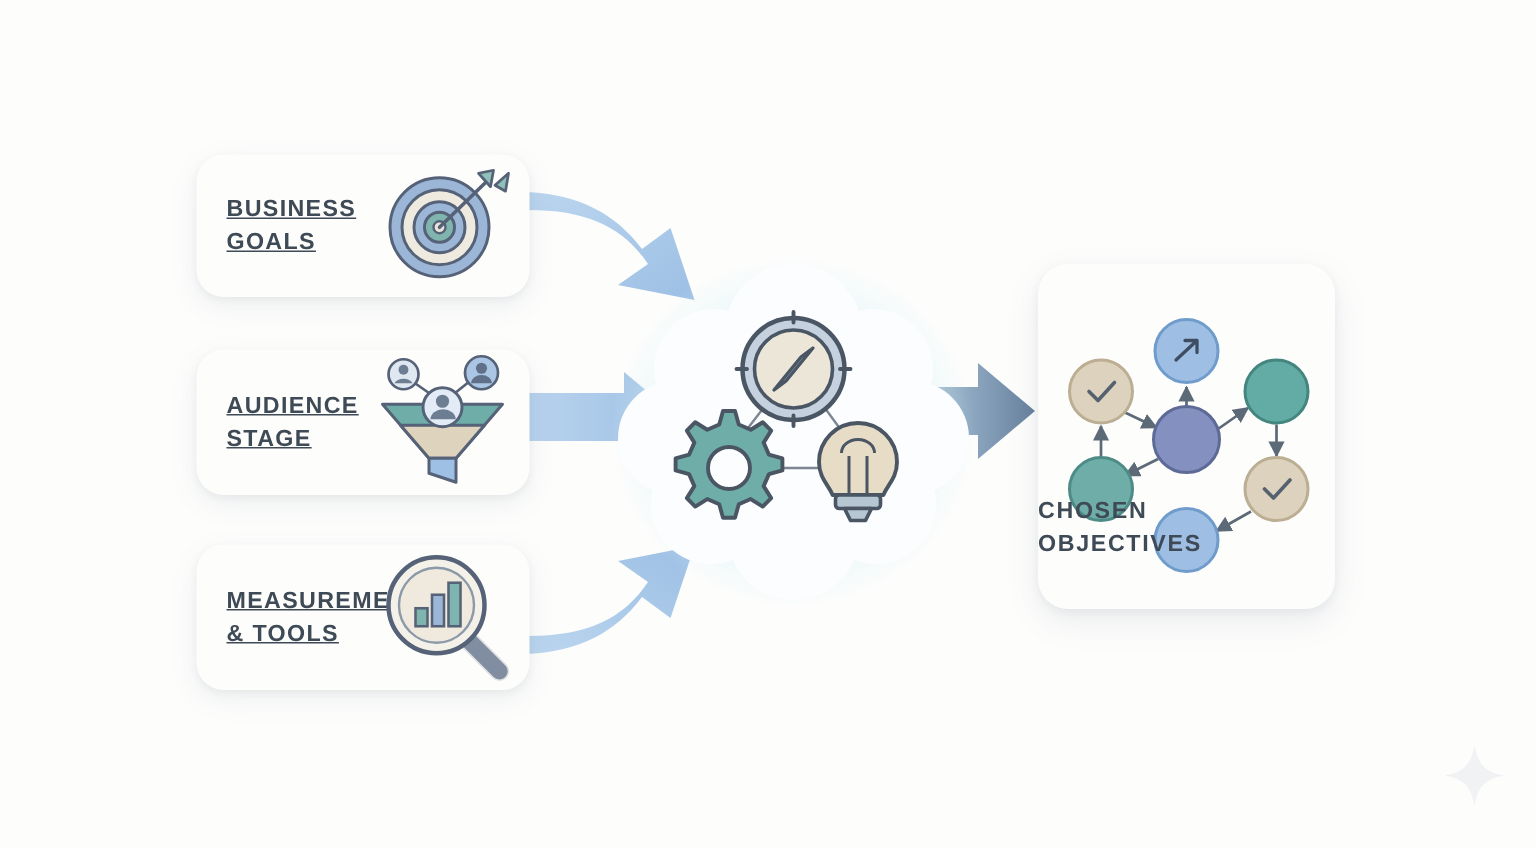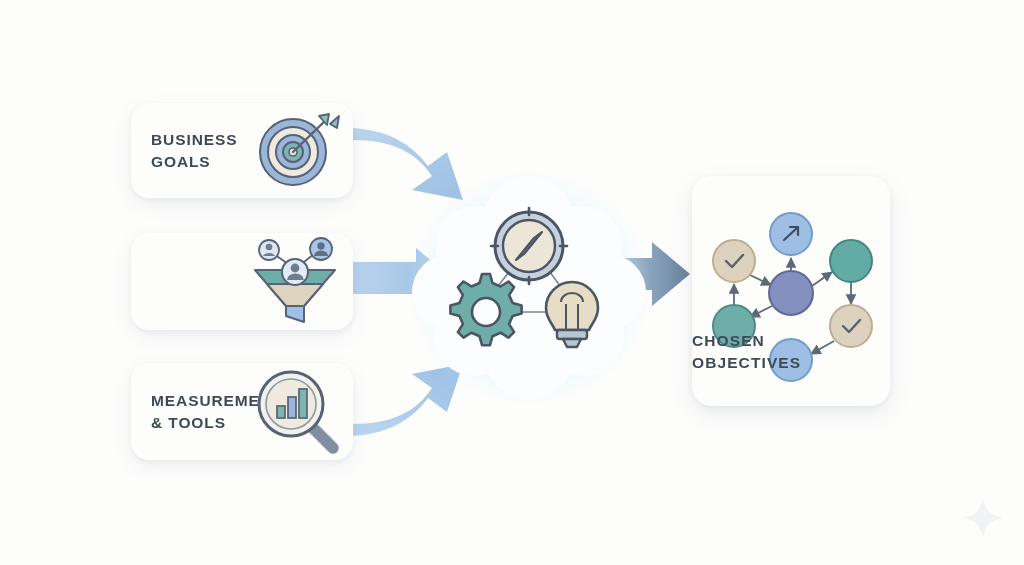--- a/index.html
+++ b/index.html
@@ -23,20 +23,21 @@
   }
   .card-label{
     color:#3f4a57;
     font-size:15.5px;
     font-weight:bold;
     letter-spacing:.9px;
     line-height:1.38;
     white-space:pre-line;
     position:absolute;
     left:20px;
+    text-decoration:underline;
   }
   .card-icon{position:absolute;right:10px;top:50%;transform:translateY(-50%);}
 
   
   #cloud-wrap{position:absolute;left:404px;top:164px;width:250px;height:248px;}
 
   
   #out-panel{
     position:absolute;left:692px;top:176px;width:198px;height:230px;
     background:#fdfdfc;border-radius:20px;
@@ -120,20 +121,22 @@
         <circle cx="42" cy="46" r="10" fill="#7fb5ae" stroke="#566277" stroke-width="2"></circle>
         <circle cx="42" cy="46" r="4" fill="#e9e5da" stroke="#566277" stroke-width="1.6"></circle>
         <path d="M 42,46 L 76,13" stroke="#566277" stroke-width="2.4" stroke-linecap="round"></path>
         <path d="M 68,10 L 78,8 L 76,19 Z" fill="#8fc0ba" stroke="#566277" stroke-width="1.8" stroke-linejoin="round"></path>
         <path d="M 79,18 L 88,10 L 86,22 Z" fill="#8fc0ba" stroke="#566277" stroke-width="1.8" stroke-linejoin="round"></path>
       </svg>
     </div>
   </div>
 
   <div class="card" style="left:131px;top:233px;width:222px;height:97px;">
+    <div class="card-label">AUDIENCE
+STAGE</div>
     <div class="card-icon">
       <svg width="96" height="92" viewBox="0 0 96 92">
 
         <path d="M 24,18 L 44,32 M 72,16 L 52,32" stroke="#566277" stroke-width="1.8"></path>
 
         <circle cx="22" cy="16" r="10" fill="#dfe7f1" stroke="#566277" stroke-width="1.8"></circle>
         <circle cx="22" cy="13" r="3.3" fill="#6d7d92"></circle>
         <path d="M 16,22 a6.5,5 0 0 1 12,0 Z" fill="#6d7d92"></path>
         <circle cx="74" cy="15" r="11" fill="#aac6e4" stroke="#566277" stroke-width="1.8"></circle>
         <circle cx="74" cy="12" r="3.7" fill="#5f7088"></circle>

